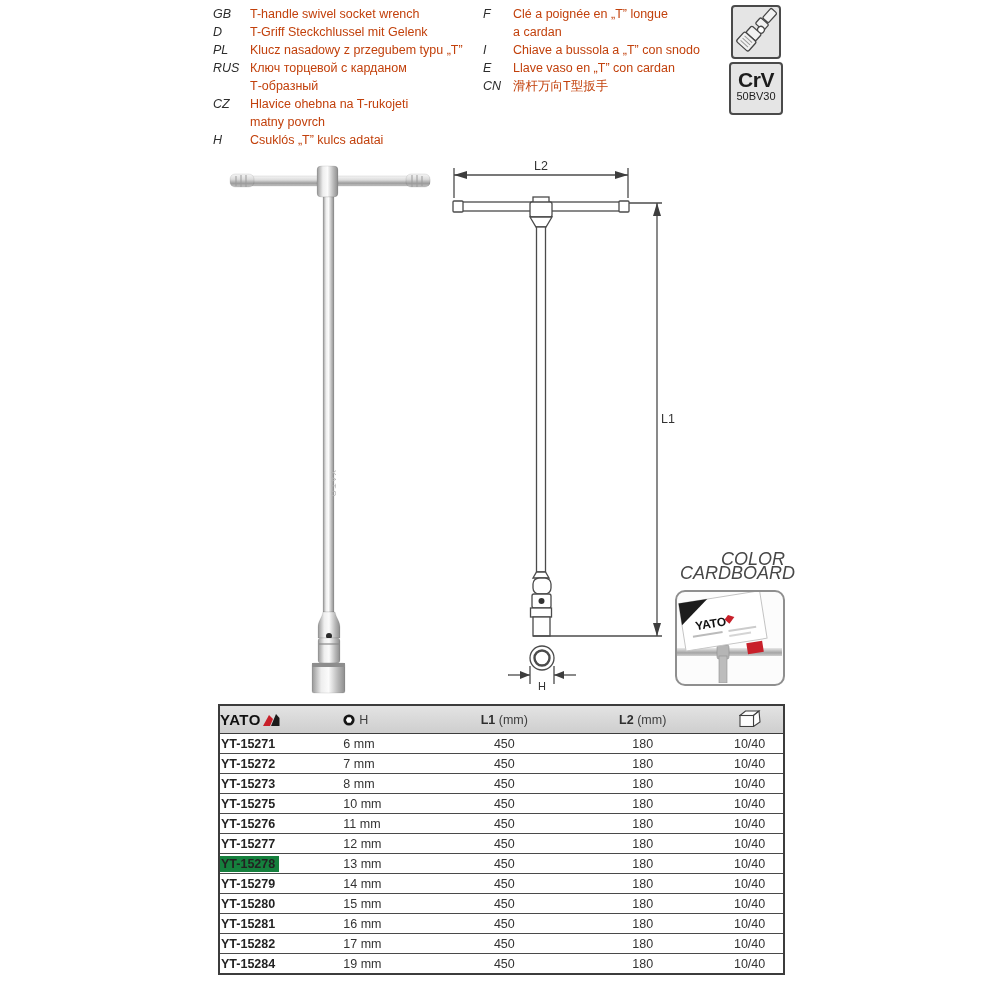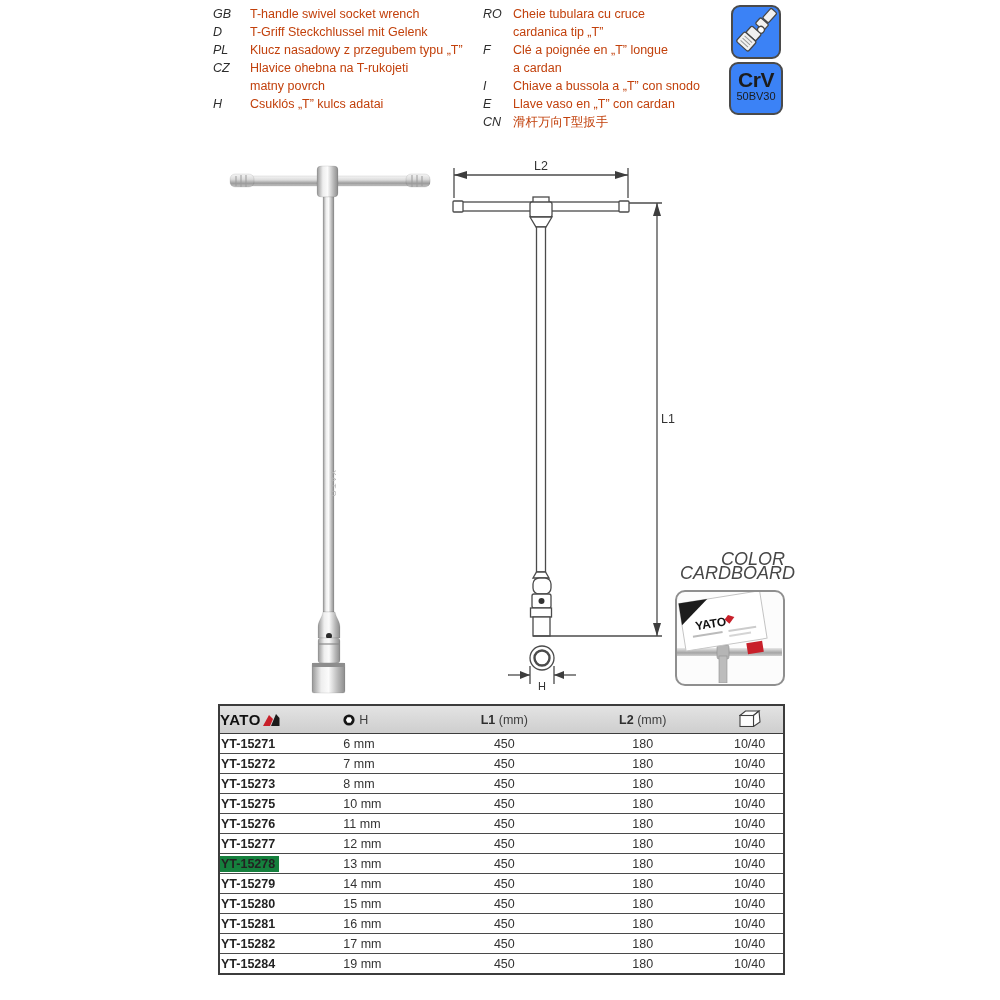--- a/index.html
+++ b/index.html
@@ -12,21 +12,21 @@
   .langs { position:absolute; top:5px; font-size:12.5px; line-height:18px; }
   .langs--left  { left:213px; width:265px; }
   .langs--right { left:483px; width:235px; }
   .lang-row { display:flex; }
   .langs--left  .lang-code { flex:0 0 37px; }
   .langs--right .lang-code { flex:0 0 30px; }
   .lang-code { font-weight:normal; font-style:italic; color:#2d2d2d; }
   .lang-text { color:#c2410c; white-space:nowrap; }
 
   
-  .badge { position:absolute; border:2px solid #4a4a4a; border-radius:9px; background:#3b82f6; overflow:hidden; box-sizing:border-box; }
+  .badge { position:absolute; border:2px solid #4a4a4a; border-radius:4px; background:#e5e5e5; overflow:hidden; box-sizing:border-box; }
   .badge--swivel { left:731px; top:5px;  width:50px; height:54px; }
   .badge--crv    { left:729px; top:62px; width:54px; height:53px; text-align:center; }
   .crv-text   { font-weight:bold; font-size:21px; line-height:22px; margin-top:5px; color:#1c1c1c; letter-spacing:-0.5px; }
   .crv-grade  { font-weight:normal; font-size:11px; line-height:11px; color:#1c1c1c; }
 
   
   .draw-svg { position:absolute; left:180px; top:155px; }
   .dim-label { position:absolute; font-size:12.5px; color:#333; }
   .dim-label--l2 { left:524px; top:159px; width:34px; text-align:center; }
   .dim-label--l1 { left:661px; top:412px; }
@@ -67,34 +67,34 @@
     </div>
     <div class="lang-row">
       <span class="lang-code">D</span>
       <span class="lang-text"><span>T-Griff Steckchlussel mit Gelenk</span></span>
     </div>
     <div class="lang-row">
       <span class="lang-code">PL</span>
       <span class="lang-text"><span>Klucz nasadowy z przegubem typu „T”</span></span>
     </div>
     <div class="lang-row">
+      <span class="lang-code">RUS</span>
+      <span class="lang-text"><span>Ключ торцевой с карданом</span><br><span>Т-образный</span></span>
+    </div>
+    <div class="lang-row">
       <span class="lang-code">CZ</span>
       <span class="lang-text"><span>Hlavice ohebna na T-rukojeti</span><br><span>matny povrch</span></span>
     </div>
     <div class="lang-row">
       <span class="lang-code">H</span>
       <span class="lang-text"><span>Csuklós „T” kulcs adatai</span></span>
     </div>
   </div>
 
   <div class="langs langs--right">
-    <div class="lang-row">
-      <span class="lang-code">RO</span>
-      <span class="lang-text"><span>Cheie tubulara cu cruce</span><br><span>cardanica tip „T”</span></span>
-    </div>
     <div class="lang-row">
       <span class="lang-code">F</span>
       <span class="lang-text"><span>Clé a poignée en „T” longue</span><br><span>a cardan</span></span>
     </div>
     <div class="lang-row">
       <span class="lang-code">I</span>
       <span class="lang-text"><span>Chiave a bussola a „T” con snodo</span></span>
     </div>
     <div class="lang-row">
       <span class="lang-code">E</span>

